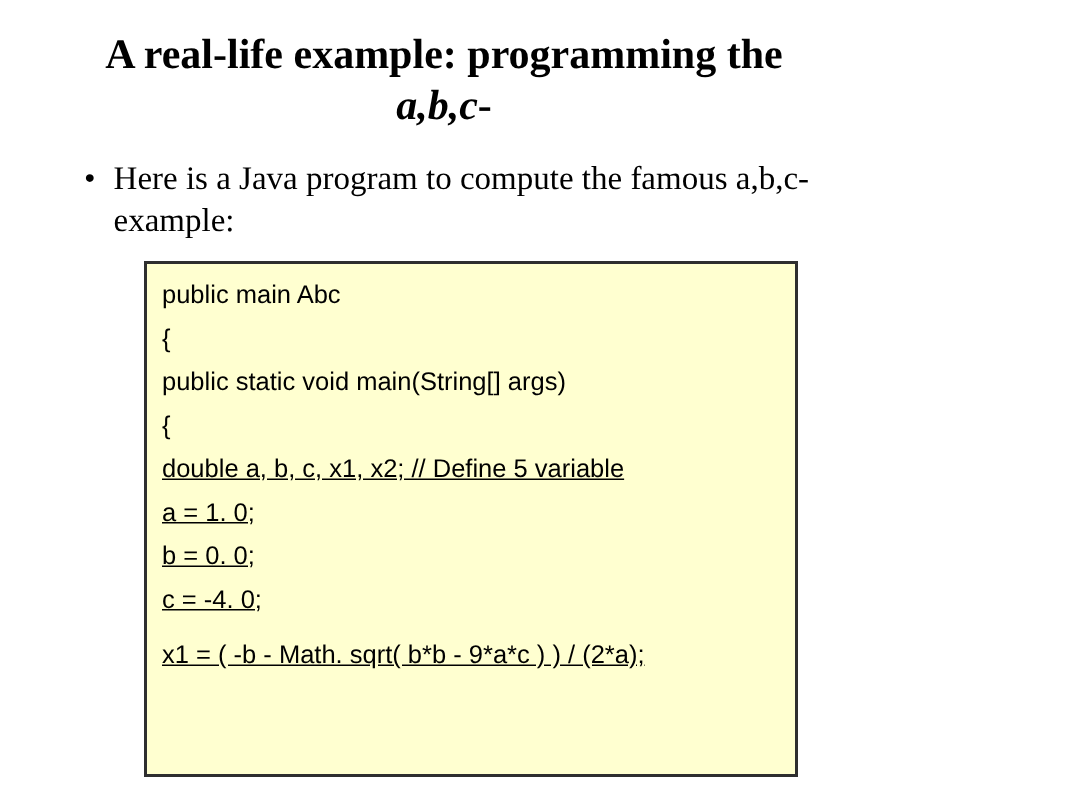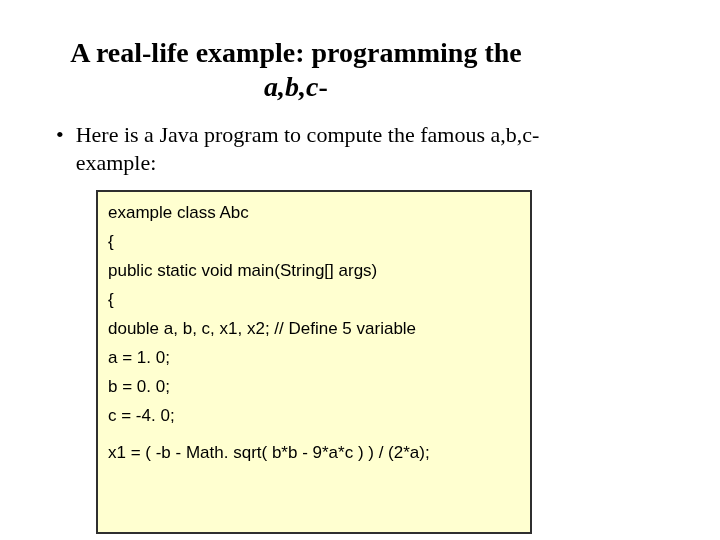--- a/index.html
+++ b/index.html
@@ -10,21 +10,21 @@
     background: #ffffff;
     font-family: "Times New Roman", Times, serif;
     color: #000;
     overflow: hidden;
   }
   .slide {
     width: 592px;
     height: 540px;
     position: relative;
     box-sizing: border-box;
-    padding: 28px 48px 0 48px;
+    padding: 12px 48px 0 48px;
   }
   .title {
     font-size: 28px;
     font-weight: bold;
     text-align: center;
     line-height: 1.2;
     margin: 8px 0 18px 0;
   }
   .title .ital { font-style: italic; }
   .bullet-row {
@@ -48,41 +48,41 @@
     font-size: 17px;
     color: #000;
     padding: 6px 10px 10px 10px;
     line-height: 1.0;
     height: 344px;
     box-sizing: border-box;
   }
   .codebox .ln { white-space: pre; margin: 0; padding: 6px 0; }
   .i1 { padding-left: 72px; }
   .i2 { padding-left: 100px; }
-  .i3 { padding-left: 124px; }
+  .i3 { padding-left: 124px; text-decoration: underline; }
   .gap { height: 8px; }
 </style>
 </head>
 <body>
 
 <div class="slide">
 
   <div class="title">
     <span>A real-life example: programming the </span><span class="ital">a,b,c</span><span>-</span><br>
   </div>
 
   <div class="bullet-row">
     <span class="bullet-dot">•</span>
     <span class="bullet-text">
       <span>Here is a Java program to compute the </span><span class="underline">famous a,b,c-</span><br><span class="underline">example</span><span>:</span>
     </span>
   </div>
 
   <div class="codebox">
-    <div class="ln">example class Abc</div>
+    <div class="ln">public main Abc</div>
     <div class="ln">{</div>
     <div class="ln i1">public static void main(String[] args)</div>
     <div class="ln i2">{</div>
     <div class="ln i3">double a, b, c, x1, x2; // Define 5 variable</div>
     <div class="ln i3">a = 1. 0;</div>
     <div class="ln i3">b = 0. 0;</div>
     <div class="ln i3">c = -4. 0;</div>
     <div class="gap"></div>
     <div class="ln i3">x1 = ( -b - Math. sqrt( b*b - 9*a*c ) ) / (2*a);</div>
   </div>

